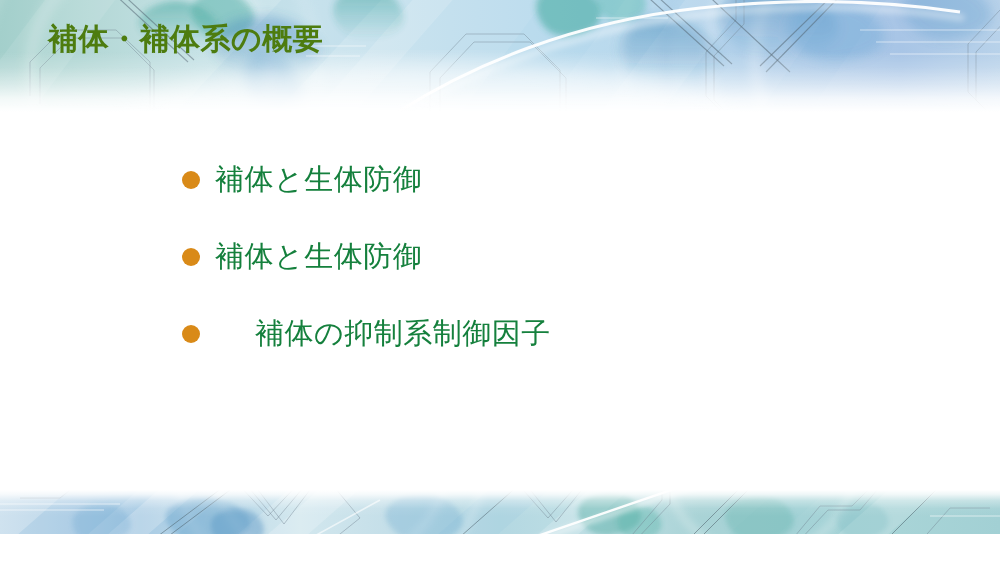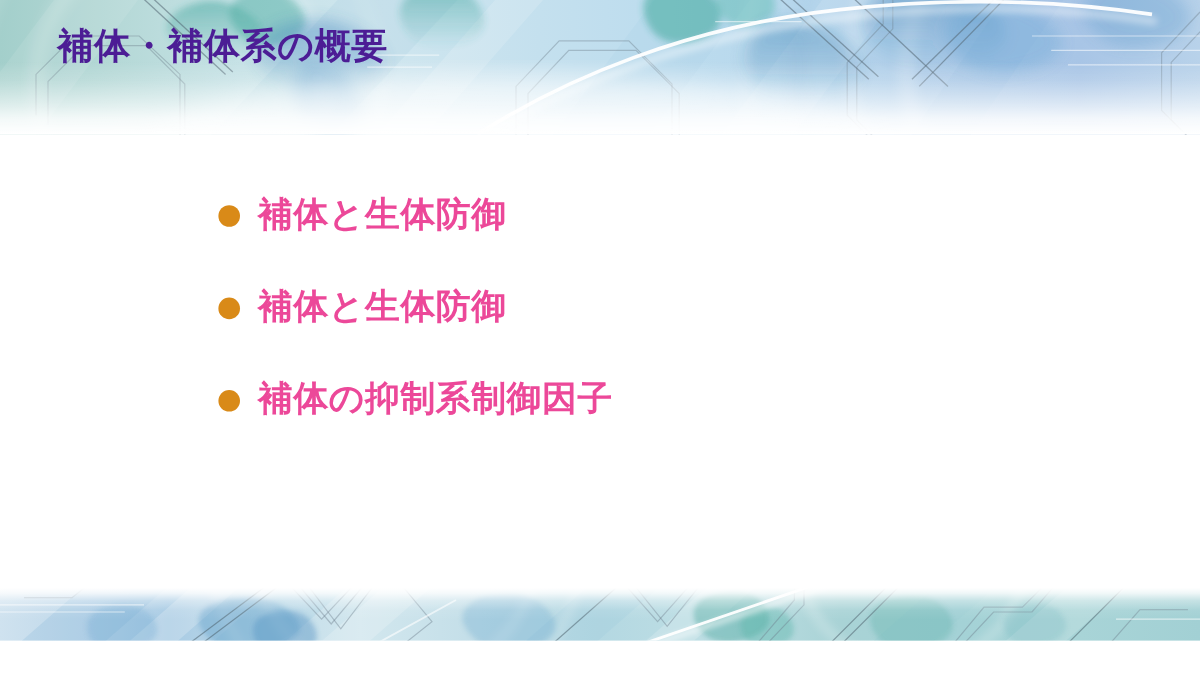--- a/index.html
+++ b/index.html
@@ -52,47 +52,47 @@
   }
   .hdr-art{position:absolute;inset:0;}
   .hdr-art svg{display:block;width:1000px;height:112px;}
 
   
   .title{
     position:absolute;left:48px;top:22px;
     font-size:30px;
     font-weight:700;
     letter-spacing:0.5px;
-    color:#4c1d95;
+    color:#4d7c0f;
     line-height:1.12;
     white-space:nowrap;
     z-index:6;
   }
 
   
   .bullet-list{
     position:absolute;left:182px;top:162px;
     z-index:5;
   }
   .bullet-row{
     display:flex;align-items:center;
     height:36px;
     margin-bottom:41px;
   }
-  .bullet-row:last-child{margin-bottom:0;}
+  .bullet-row:last-child{margin-bottom:0;gap:40px;}
   .bullet-dot{
     width:18px;height:18px;border-radius:50%;
     background:#D98A18;
     flex:0 0 18px;
     margin-right:15px;
   }
   .bullet-text{
     font-size:29px;
-    font-weight:700;
-    color:#ec4899;
+    font-weight:400;
+    color:#15803d;
     line-height:1.1;
     letter-spacing:0.5px;
     white-space:nowrap;
   }
 
   
   .footer-band{
     position:absolute;left:0;top:490px;width:1000px;height:44px;
     overflow:hidden;
   }

